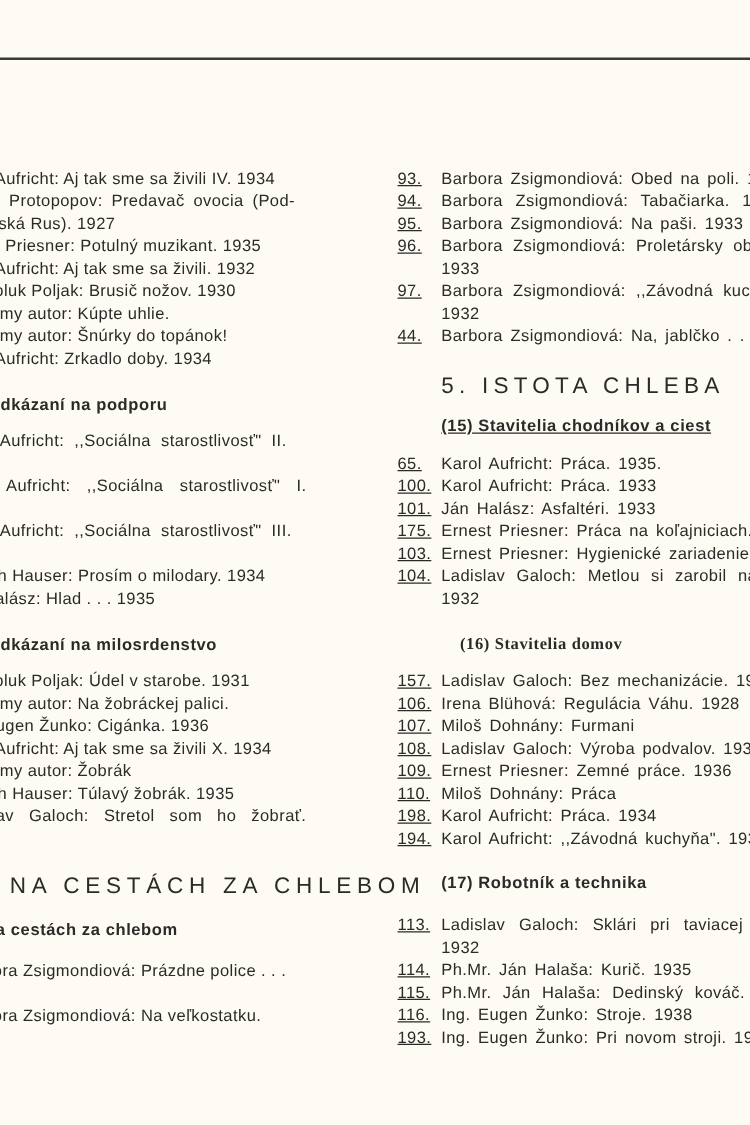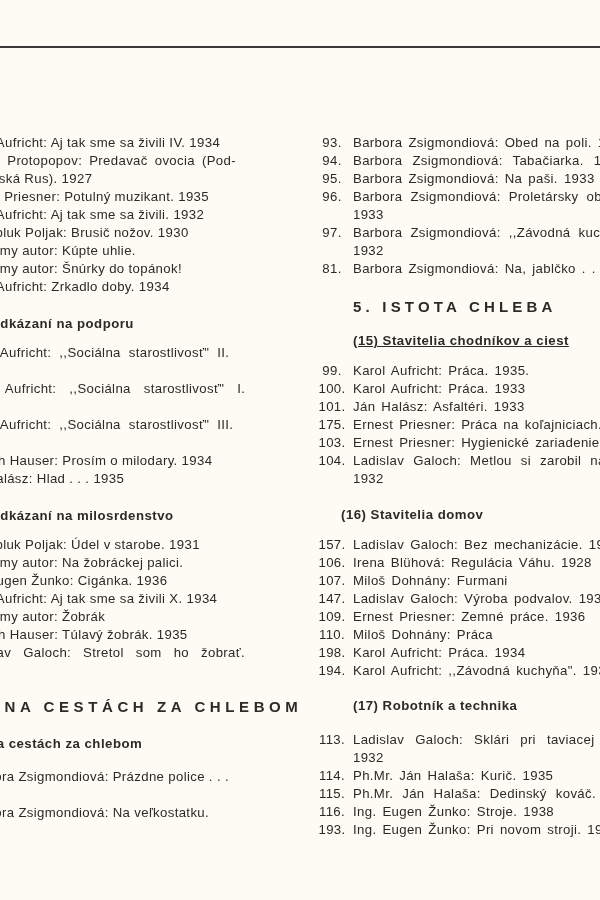--- a/index.html
+++ b/index.html
@@ -8,24 +8,24 @@
     background:#fdfbf3;
     font-family:"Liberation Sans","DejaVu Sans",sans-serif;
     color:#2a2a28;
   }
   .rule { position:absolute; left:0; top:46px; width:600px; height:2px; background:#3a3a38; }
   .col { position:absolute; top:0; }
   .col-left { left:-40px; width:330px; }
   .col-right { left:318px; width:400px; }
   .line, .entry { font-size:13.2px; line-height:18px; letter-spacing:0.35px; white-space:nowrap; }
   .entry { position:relative; padding-left:35px; }
-  .entry .num { position:absolute; left:0; width:28px; text-align:center; }
+  .entry .num { position:absolute; left:0; width:28px; text-align:left;text-decoration:underline; }
   .entry .txt { white-space:normal; display:block; width:310px; word-spacing:2px; }
   .subhead { font-weight:bold; font-size:13.2px; letter-spacing:0.5px; white-space:nowrap; }
-  .chapter { font-weight:bold; font-size:15px; letter-spacing:4.6px; white-space:nowrap; }
+  .chapter { font-weight:normal; font-size:18px; letter-spacing:4.6px; white-space:nowrap; }
   .block { position:absolute; left:0; }
   .nowrap { white-space:nowrap; }
 </style>
 </head>
 <body>
 
 <div class="rule"></div>
 
 <div class="col col-left">
   <div class="block" style="top:134px;">
@@ -100,34 +100,34 @@
       <span class="num">96.</span>
       <span class="txt nowrap" style="word-spacing:4px;">Barbora Zsigmondiová: Proletársky obed.</span>
       <span class="txt nowrap">1933</span>
     </div>
     <div class="entry">
       <span class="num">97.</span>
       <span class="txt nowrap" style="word-spacing:4px;">Barbora Zsigmondiová: ,,Závodná kuchyňa".</span>
       <span class="txt nowrap">1932</span>
     </div>
     <div class="entry">
-      <span class="num">81.</span>
+      <span class="num">44.</span>
       <span class="txt nowrap">Barbora Zsigmondiová: Na, jablčko . . . 1933</span>
     </div>
   </div>
 
   <div class="block" style="top:298px; left:35px;">
     <div class="chapter" style="letter-spacing:4.2px;">5. ISTOTA CHLEBA</div>
   </div>
   <div class="block" style="top:333px; left:35px;text-decoration:underline;">
     <div class="subhead">(15) Stavitelia chodníkov a ciest</div>
   </div>
   <div class="block" style="top:362px; width:400px;">
     <div class="entry">
-      <span class="num">99.</span>
+      <span class="num">65.</span>
       <span class="txt nowrap">Karol Aufricht: Práca. 1935.</span>
     </div>
     <div class="entry">
       <span class="num">100.</span>
       <span class="txt nowrap">Karol Aufricht: Práca. 1933</span>
     </div>
     <div class="entry">
       <span class="num">101.</span>
       <span class="txt nowrap">Ján Halász: Asfaltéri. 1933</span>
     </div>
@@ -139,38 +139,38 @@
       <span class="num">103.</span>
       <span class="txt nowrap">Ernest Priesner: Hygienické zariadenie. 1935</span>
     </div>
     <div class="entry">
       <span class="num">104.</span>
       <span class="txt nowrap" style="word-spacing:5px;">Ladislav Galoch: Metlou si zarobil na chlieb.</span>
       <span class="txt nowrap">1932</span>
     </div>
   </div>
 
-  <div class="block" style="top:507px; left:23px;">
+  <div class="block" style="top:507px; left:50px;font-family:Liberation Serif, serif;">
     <div class="subhead">(16) Stavitelia domov</div>
   </div>
   <div class="block" style="top:536px; width:400px;">
     <div class="entry">
       <span class="num">157.</span>
       <span class="txt nowrap">Ladislav Galoch: Bez mechanizácie. 1932</span>
     </div>
     <div class="entry">
       <span class="num">106.</span>
       <span class="txt nowrap">Irena Blühová: Regulácia Váhu. 1928</span>
     </div>
     <div class="entry">
       <span class="num">107.</span>
       <span class="txt nowrap">Miloš Dohnány: Furmani</span>
     </div>
     <div class="entry">
-      <span class="num">147.</span>
+      <span class="num">108.</span>
       <span class="txt nowrap">Ladislav Galoch: Výroba podvalov. 1932</span>
     </div>
     <div class="entry">
       <span class="num">109.</span>
       <span class="txt nowrap">Ernest Priesner: Zemné práce. 1936</span>
     </div>
     <div class="entry">
       <span class="num">110.</span>
       <span class="txt nowrap">Miloš Dohnány: Práca</span>
     </div>

